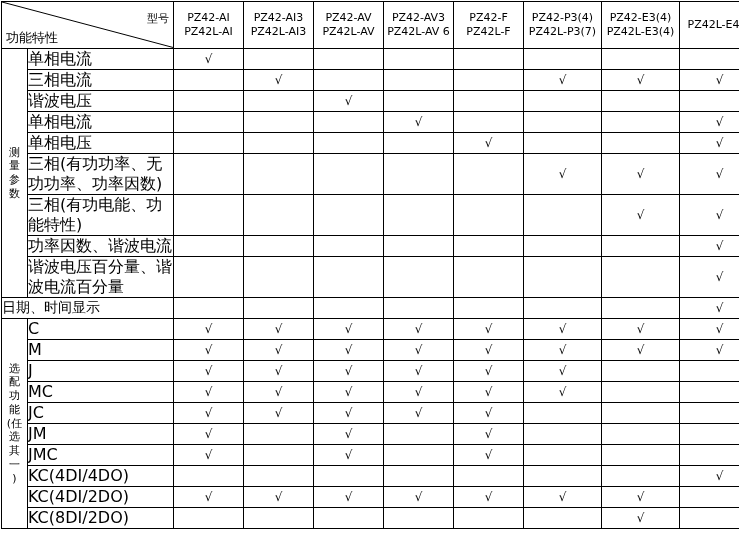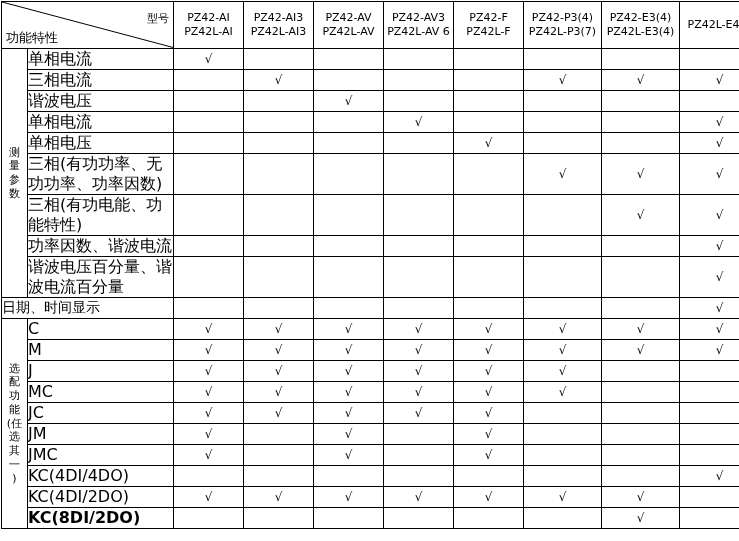--- a/index.html
+++ b/index.html
@@ -88,21 +88,20 @@
     height: 20px;
   }
   .item-cell.tall { height: 38px; }
   .item-full {
     padding-left: 24px;
     font-size: 14px;
     height: 20px;
   }
   .item-indent2 {
     padding-left: 36px;
-    font-weight: bold;
   }
   .check {
     text-align: center;
     font-size: 12px;
   }
 </style>
 </head>
 <body>
 
 <div id="sheet">

